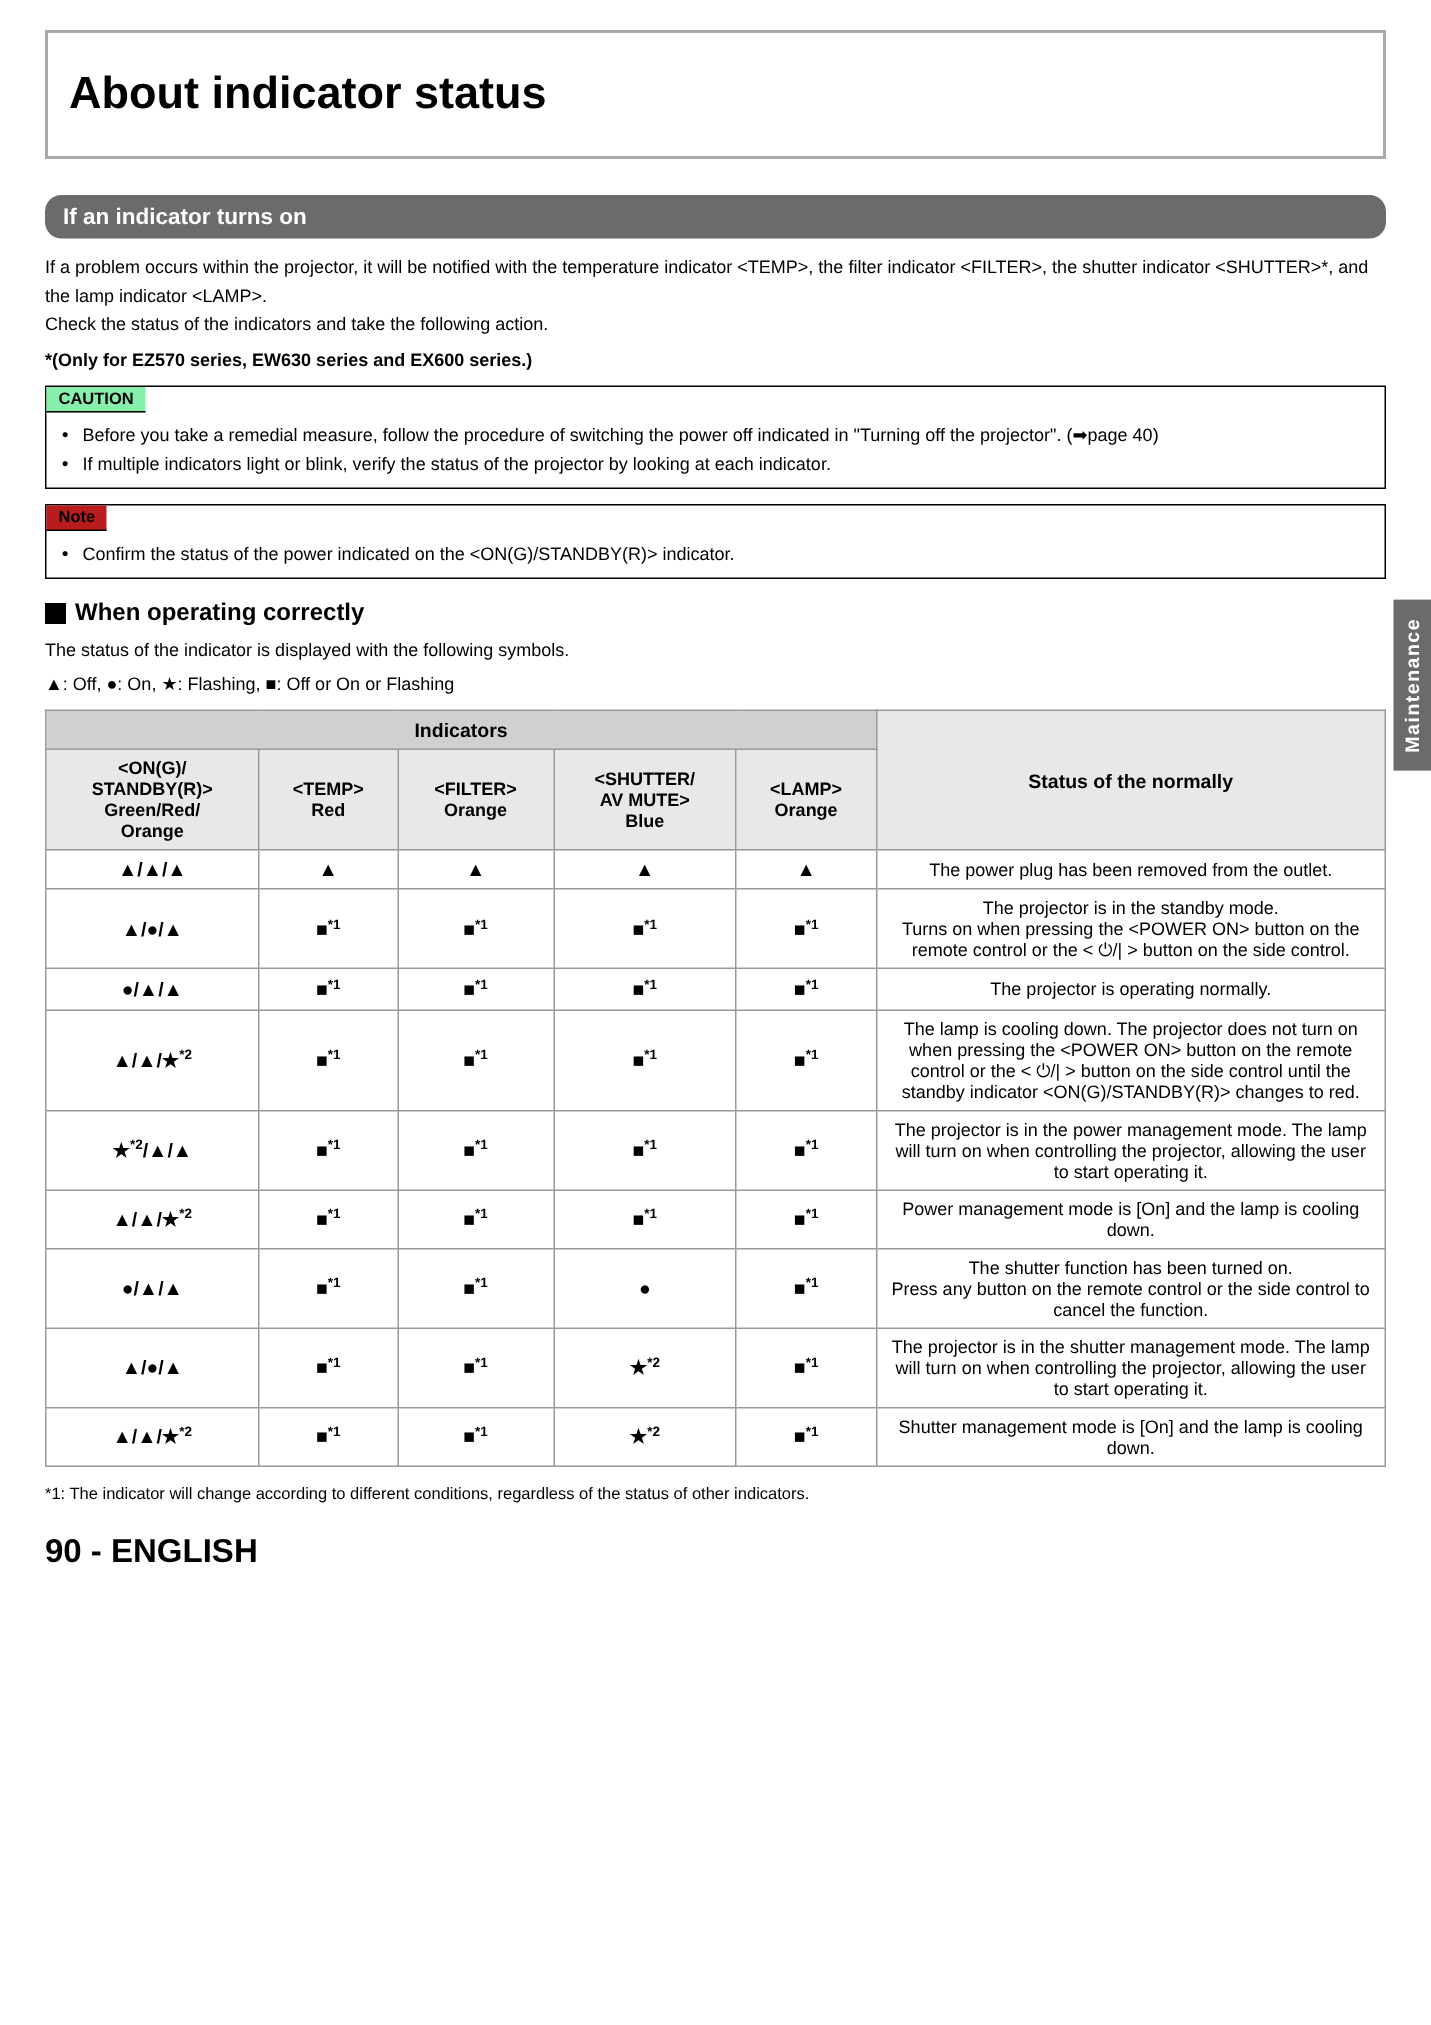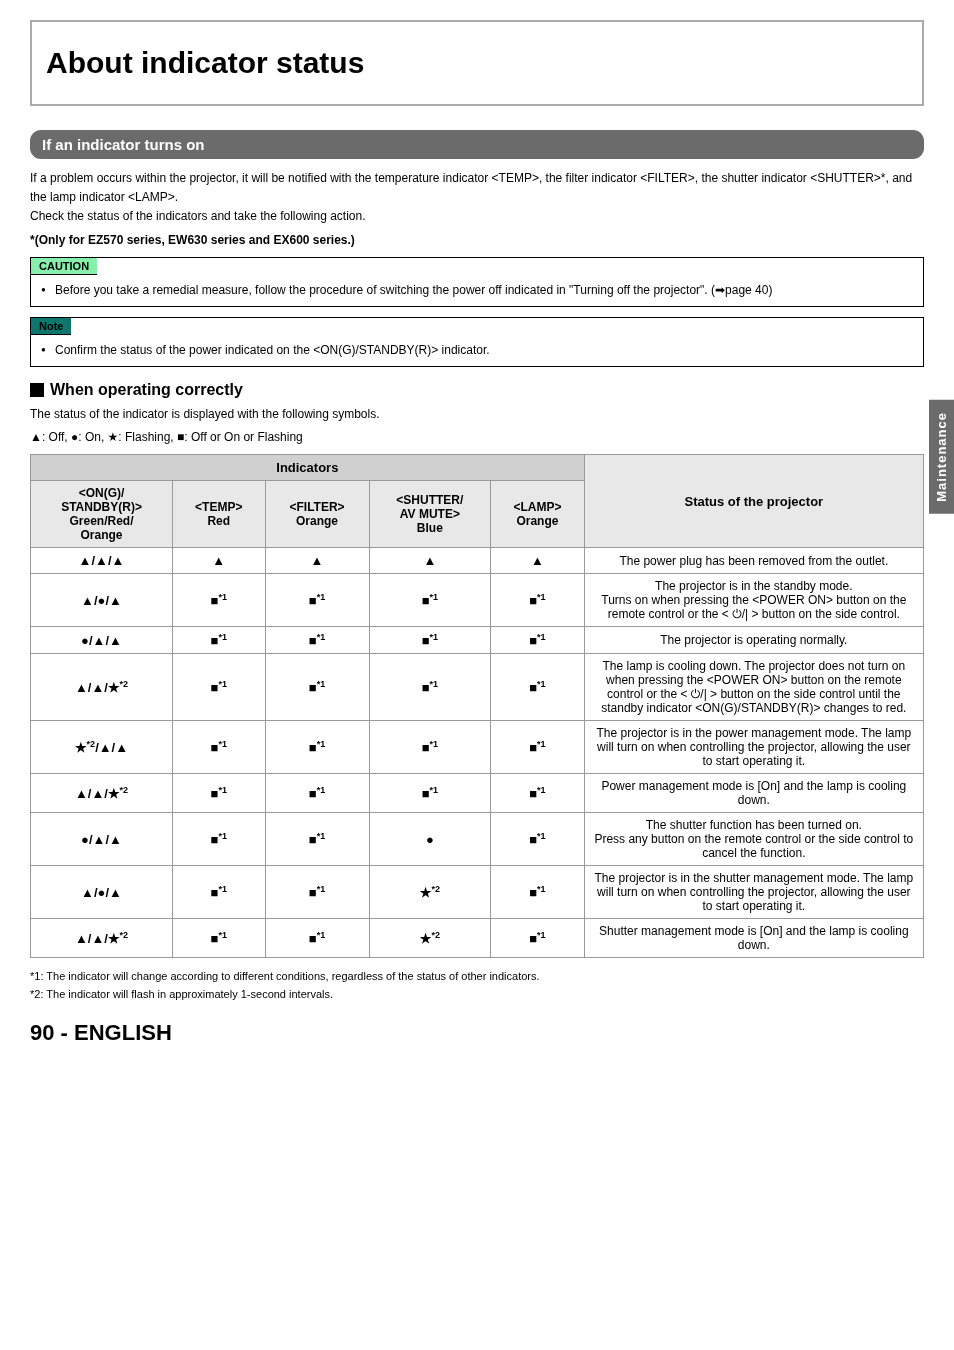--- a/index.html
+++ b/index.html
@@ -72,21 +72,21 @@
       left: 0;
       font-size: 8px;
       top: 3px;
     }
 
     .note-box {
       border: 1px solid #000;
       margin-bottom: 14px;
     }
     .note-label {
-      background: #0f766e;
+      background: #b91c1c;
       font-weight: bold;
       font-size: 11px;
       padding: 2px 8px;
       display: inline-block;
       border-bottom: 1px solid #000;
     }
     .note-content {
       padding: 6px 10px;
     }
     .note-content p {
@@ -198,20 +198,21 @@
 
 <div class="section-heading">If an indicator turns on</div>
 
 <p class="intro-text">If a problem occurs within the projector, it will be notified with the temperature indicator &lt;TEMP&gt;, the filter indicator &lt;FILTER&gt;, the shutter indicator &lt;SHUTTER&gt;*, and the lamp indicator &lt;LAMP&gt;.<br>Check the status of the indicators and take the following action.</p>
 <p class="bold-note">*(Only for EZ570 series, EW630 series and EX600 series.)</p>
 
 <div class="caution-box">
   <div class="caution-label">CAUTION</div>
   <div class="caution-content">
     <p>Before you take a remedial measure, follow the procedure of switching the power off indicated in "Turning off the projector". (➡page 40)</p>
+    <p>If multiple indicators light or blink, verify the status of the projector by looking at each indicator.</p>
   </div>
 </div>
 
 <div class="note-box">
   <div class="note-label">Note</div>
   <div class="note-content">
     <p>Confirm the status of the power indicated on the &lt;ON(G)/STANDBY(R)&gt; indicator.</p>
   </div>
 </div>
 
@@ -220,21 +221,21 @@
   <span>When operating correctly</span>
 </div>
 
 <p class="intro-text">The status of the indicator is displayed with the following symbols.</p>
 <p class="symbol-legend">▲: Off, ●: On, ★: Flashing, ■: Off or On or Flashing</p>
 
 <table class="indicator-table">
   <thead>
     <tr>
       <th colspan="5" class="header-indicators">Indicators</th>
-      <th rowspan="2" class="status-col status-col-header">Status of the projector</th>
+      <th rowspan="2" class="status-col status-col-header">Status of the normally</th>
     </tr>
     <tr>
       <th>&lt;ON(G)/<br>STANDBY(R)&gt;<br>Green/Red/<br>Orange</th>
       <th>&lt;TEMP&gt;<br>Red</th>
       <th>&lt;FILTER&gt;<br>Orange</th>
       <th>&lt;SHUTTER/<br>AV MUTE&gt;<br>Blue</th>
       <th>&lt;LAMP&gt;<br>Orange</th>
     </tr>
   </thead>
   <tbody>
@@ -317,18 +318,17 @@
       <td class="cell-symbol">■<sup class="sup-note">*1</sup></td>
       <td class="cell-symbol">★<sup class="sup-note">*2</sup></td>
       <td class="cell-symbol">■<sup class="sup-note">*1</sup></td>
       <td class="status-col">Shutter management mode is [On] and the lamp is cooling down.</td>
     </tr>
   </tbody>
 </table>
 
 <div class="footnotes">
   <p>*1: The indicator will change according to different conditions, regardless of the status of other indicators.</p>
-  <p>*2: The indicator will flash in approximately 1-second intervals.</p>
 </div>
 
 <div class="page-footer">90 - ENGLISH</div>
 
 <div class="side-tab">Maintenance</div>
 
 </body></html>

